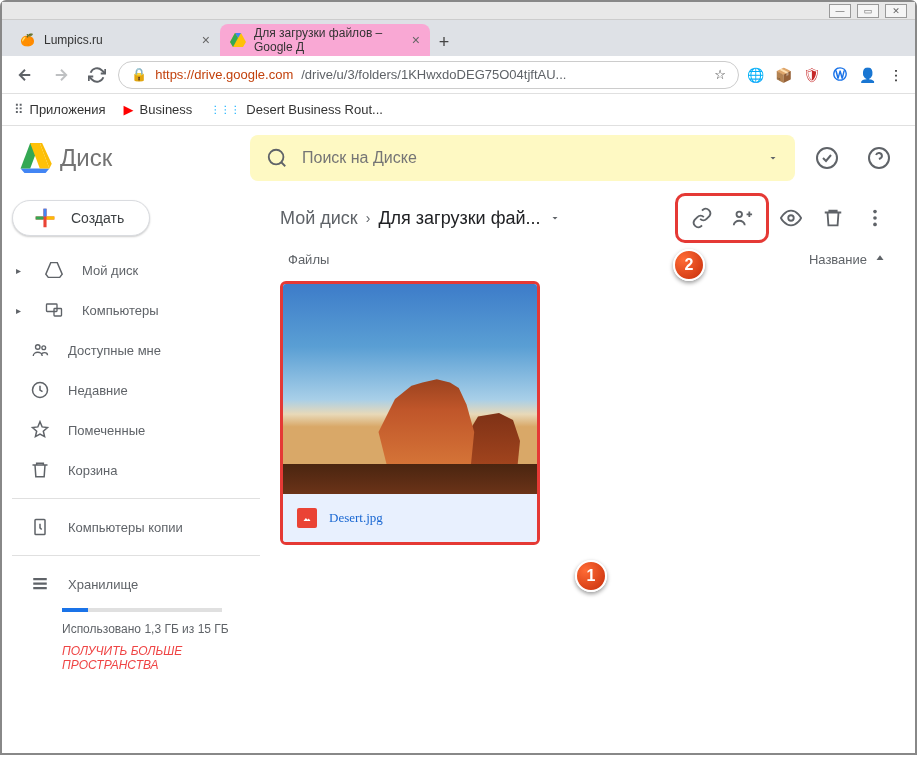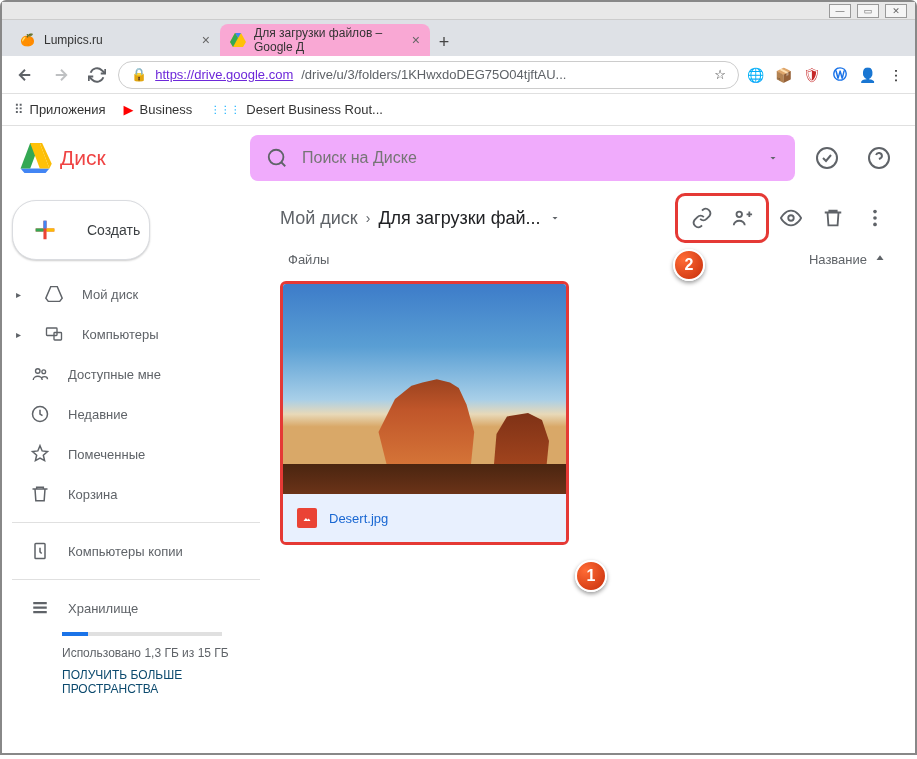--- a/index.html
+++ b/index.html
@@ -15,65 +15,65 @@
 .tab { height: 32px; width: 210px; background: #f9a8d4; border-radius: 8px 8px 0 0; display: flex; align-items: center; padding: 0 10px; font-size: 12px; color: #333; gap: 8px; position: relative; }
 .tab.inactive { background: #dee1e6; }
 .tab-close { margin-left: auto; color: #666; font-size: 14px; cursor: pointer; }
 .new-tab { width: 28px; height: 28px; display: flex; align-items: center; justify-content: center; color: #444; font-size: 18px; cursor: pointer; }
 .favicon { width: 16px; height: 16px; display: flex; align-items: center; justify-content: center; font-size: 12px; }
 
 
 .url-row { height: 38px; background: #fff; display: flex; align-items: center; padding: 0 8px; border-bottom: 1px solid #e0e0e0; gap: 6px; }
 .nav-btn { width: 30px; height: 30px; display: flex; align-items: center; justify-content: center; color: #5f6368; border-radius: 50%; cursor: pointer; }
 .url-bar { flex: 1; height: 28px; border: 1px solid #ccc; border-radius: 14px; display: flex; align-items: center; padding: 0 12px; font-size: 13px; color: #333; gap: 8px; }
-.url-host { color: #6d28d9; text-decoration: underline; }
+.url-host { color: #c2410c; }
 .url-path { color: #5f6368; overflow: hidden; white-space: nowrap; text-overflow: ellipsis; flex: 1; }
 .ext-icon { width: 22px; height: 22px; display: flex; align-items: center; justify-content: center; font-size: 14px; cursor: pointer; }
 
 
 .bookmarks-bar { height: 32px; background: #fff; display: flex; align-items: center; padding: 0 12px; gap: 18px; font-size: 13px; border-bottom: 1px solid #e0e0e0; }
 .bookmark { display: flex; align-items: center; gap: 6px; color: #333; cursor: pointer; }
 
 
 .drive-header { height: 64px; display: flex; align-items: center; padding: 0 16px; gap: 12px; }
 .drive-logo { display: flex; align-items: center; gap: 8px; width: 220px; }
-.drive-logo-text { font-size: 21px; color: #ef4444; }
-.search-box { flex: 1; height: 46px; background: #f0abfc; border-radius: 8px; display: flex; align-items: center; padding: 0 16px; gap: 14px; color: #5f6368; font-size: 16px; }
+.drive-logo-text { font-size: 24px; color: #737373; }
+.search-box { flex: 1; height: 46px; background: #fef9c3; border-radius: 8px; display: flex; align-items: center; padding: 0 16px; gap: 14px; color: #5f6368; font-size: 16px; }
 .search-box input { border: none; background: transparent; flex: 1; font-size: 16px; outline: none; }
 .hdr-icon { width: 40px; height: 40px; display: flex; align-items: center; justify-content: center; color: #5f6368; cursor: pointer; border-radius: 50%; }
 
 
 .drive-body { display: flex; height: calc(100% - 190px); }
 .sidebar { width: 258px; padding: 10px 0 10px 10px; }
-.create-btn { height: 60px; width: 138px; border: 1px solid #dadce0; border-radius: 24px; display: flex; align-items: center; padding: 0 18px; gap: 28px; font-size: 14px; color: #3c4043; box-shadow: 0 1px 2px rgba(0,0,0,0.2); margin-bottom: 14px; cursor: pointer; background: #fff; }
+.create-btn { height: 36px; width: 138px; border: 1px solid #dadce0; border-radius: 24px; display: flex; align-items: center; padding: 0 18px; gap: 12px; font-size: 14px; color: #3c4043; box-shadow: 0 1px 2px rgba(0,0,0,0.2); margin-bottom: 14px; cursor: pointer; background: #fff; }
 .plus-icon { font-size: 24px; font-weight: bold; }
 .nav-item { height: 40px; display: flex; align-items: center; padding: 0 12px 0 18px; gap: 18px; font-size: 13px; color: #5f6368; border-radius: 0 20px 20px 0; cursor: pointer; }
 .nav-item .arrow { width: 10px; color: #5f6368; font-size: 10px; }
 .nav-item .nav-icon { width: 20px; color: #5f6368; }
 .nav-item.with-arrow { padding-left: 4px; }
 .nav-divider { height: 1px; background: #e0e0e0; margin: 8px 0 8px 0; }
 .storage-bar { height: 4px; width: 160px; background: #e0e0e0; margin: 4px 0 8px 50px; position: relative; }
 .storage-fill { height: 100%; width: 26px; background: #1a73e8; }
 .storage-text { font-size: 12px; color: #5f6368; padding-left: 50px; line-height: 1.5; }
-.storage-link { font-size: 12px; color: #0c4a6e; padding-left: 50px; margin-top: 6px; font-weight: 500; cursor: pointer; }
+.storage-link { font-size: 12px; color: #ef4444; padding-left: 50px; margin-top: 6px; font-weight: 500; cursor: pointer; font-style: italic; }
 
 .main-area { flex: 1; padding: 0 20px; }
 .breadcrumb-row { height: 56px; display: flex; align-items: center; }
 .breadcrumb { font-size: 18px; color: #5f6368; display: flex; align-items: center; gap: 8px; }
 .bc-current { color: #202124; }
 .bc-arrow { font-size: 14px; color: #5f6368; }
 .action-icons { margin-left: auto; display: flex; align-items: center; gap: 2px; }
 .action-btn { width: 40px; height: 40px; display: flex; align-items: center; justify-content: center; color: #5f6368; cursor: pointer; border-radius: 50%; }
 .highlight-box { border: 3px solid #e53935; border-radius: 10px; padding: 2px 4px; display: flex; }
 
 .section-row { display: flex; justify-content: space-between; padding: 6px 8px; font-size: 13px; color: #5f6368; }
 .sort-label { display: flex; align-items: center; gap: 6px; }
 
 .file-grid { padding: 8px 0; }
-.file-card { width: 289px; border: 3px solid #e53935; border-radius: 6px; overflow: hidden; position: relative; background: #e8f0fe; }
+.file-card { width: 260px; border: 3px solid #e53935; border-radius: 6px; overflow: hidden; position: relative; background: #e8f0fe; font-family: Liberation Serif, serif; }
 .file-thumb { width: 100%; height: 210px; position: relative; overflow: hidden; }
 .sky { position: absolute; inset: 0; background: linear-gradient(#3d7cc9 0%, #5a9fd4 30%, #a8cfe8 55%, #e8d9b8 62%, #d9a868 68%); }
 .mesa1 { position: absolute; bottom: 18px; left: 90px; width: 110px; height: 110px; background: linear-gradient(#8b3a1a, #c0562a 40%, #d97a3a); clip-path: polygon(15% 100%, 5% 60%, 20% 30%, 35% 18%, 45% 15%, 58% 12%, 70% 15%, 78% 20%, 85% 35%, 92% 60%, 88% 100%); }
 .mesa2 { position: absolute; bottom: 18px; right: 10px; width: 70px; height: 70px; background: linear-gradient(#7a2f15, #a8481f); clip-path: polygon(10% 100%, 15% 40%, 30% 15%, 60% 10%, 80% 20%, 90% 50%, 85% 100%); }
 .foreground { position: absolute; bottom: 0; left: 0; right: 0; height: 30px; background: linear-gradient(#4a2510, #6b3318); }
 .file-footer { height: 48px; display: flex; align-items: center; padding: 0 14px; gap: 12px; background: #e8f0fe; }
 .file-icon { width: 20px; height: 20px; background: #ea4335; border-radius: 2px; display: flex; align-items: center; justify-content: center; color: #fff; font-size: 11px; }
 .file-name { font-size: 13px; color: #1967d2; font-weight: 500; }
 
 .annotation { position: absolute; width: 32px; height: 32px; border-radius: 50%; background: radial-gradient(circle at 30% 30%, #ff6b35, #c62d0a); border: 2px solid #fff; box-shadow: 0 2px 4px rgba(0,0,0,0.4); display: flex; align-items: center; justify-content: center; color: #fff; font-weight: bold; font-size: 16px; z-index: 100; }

